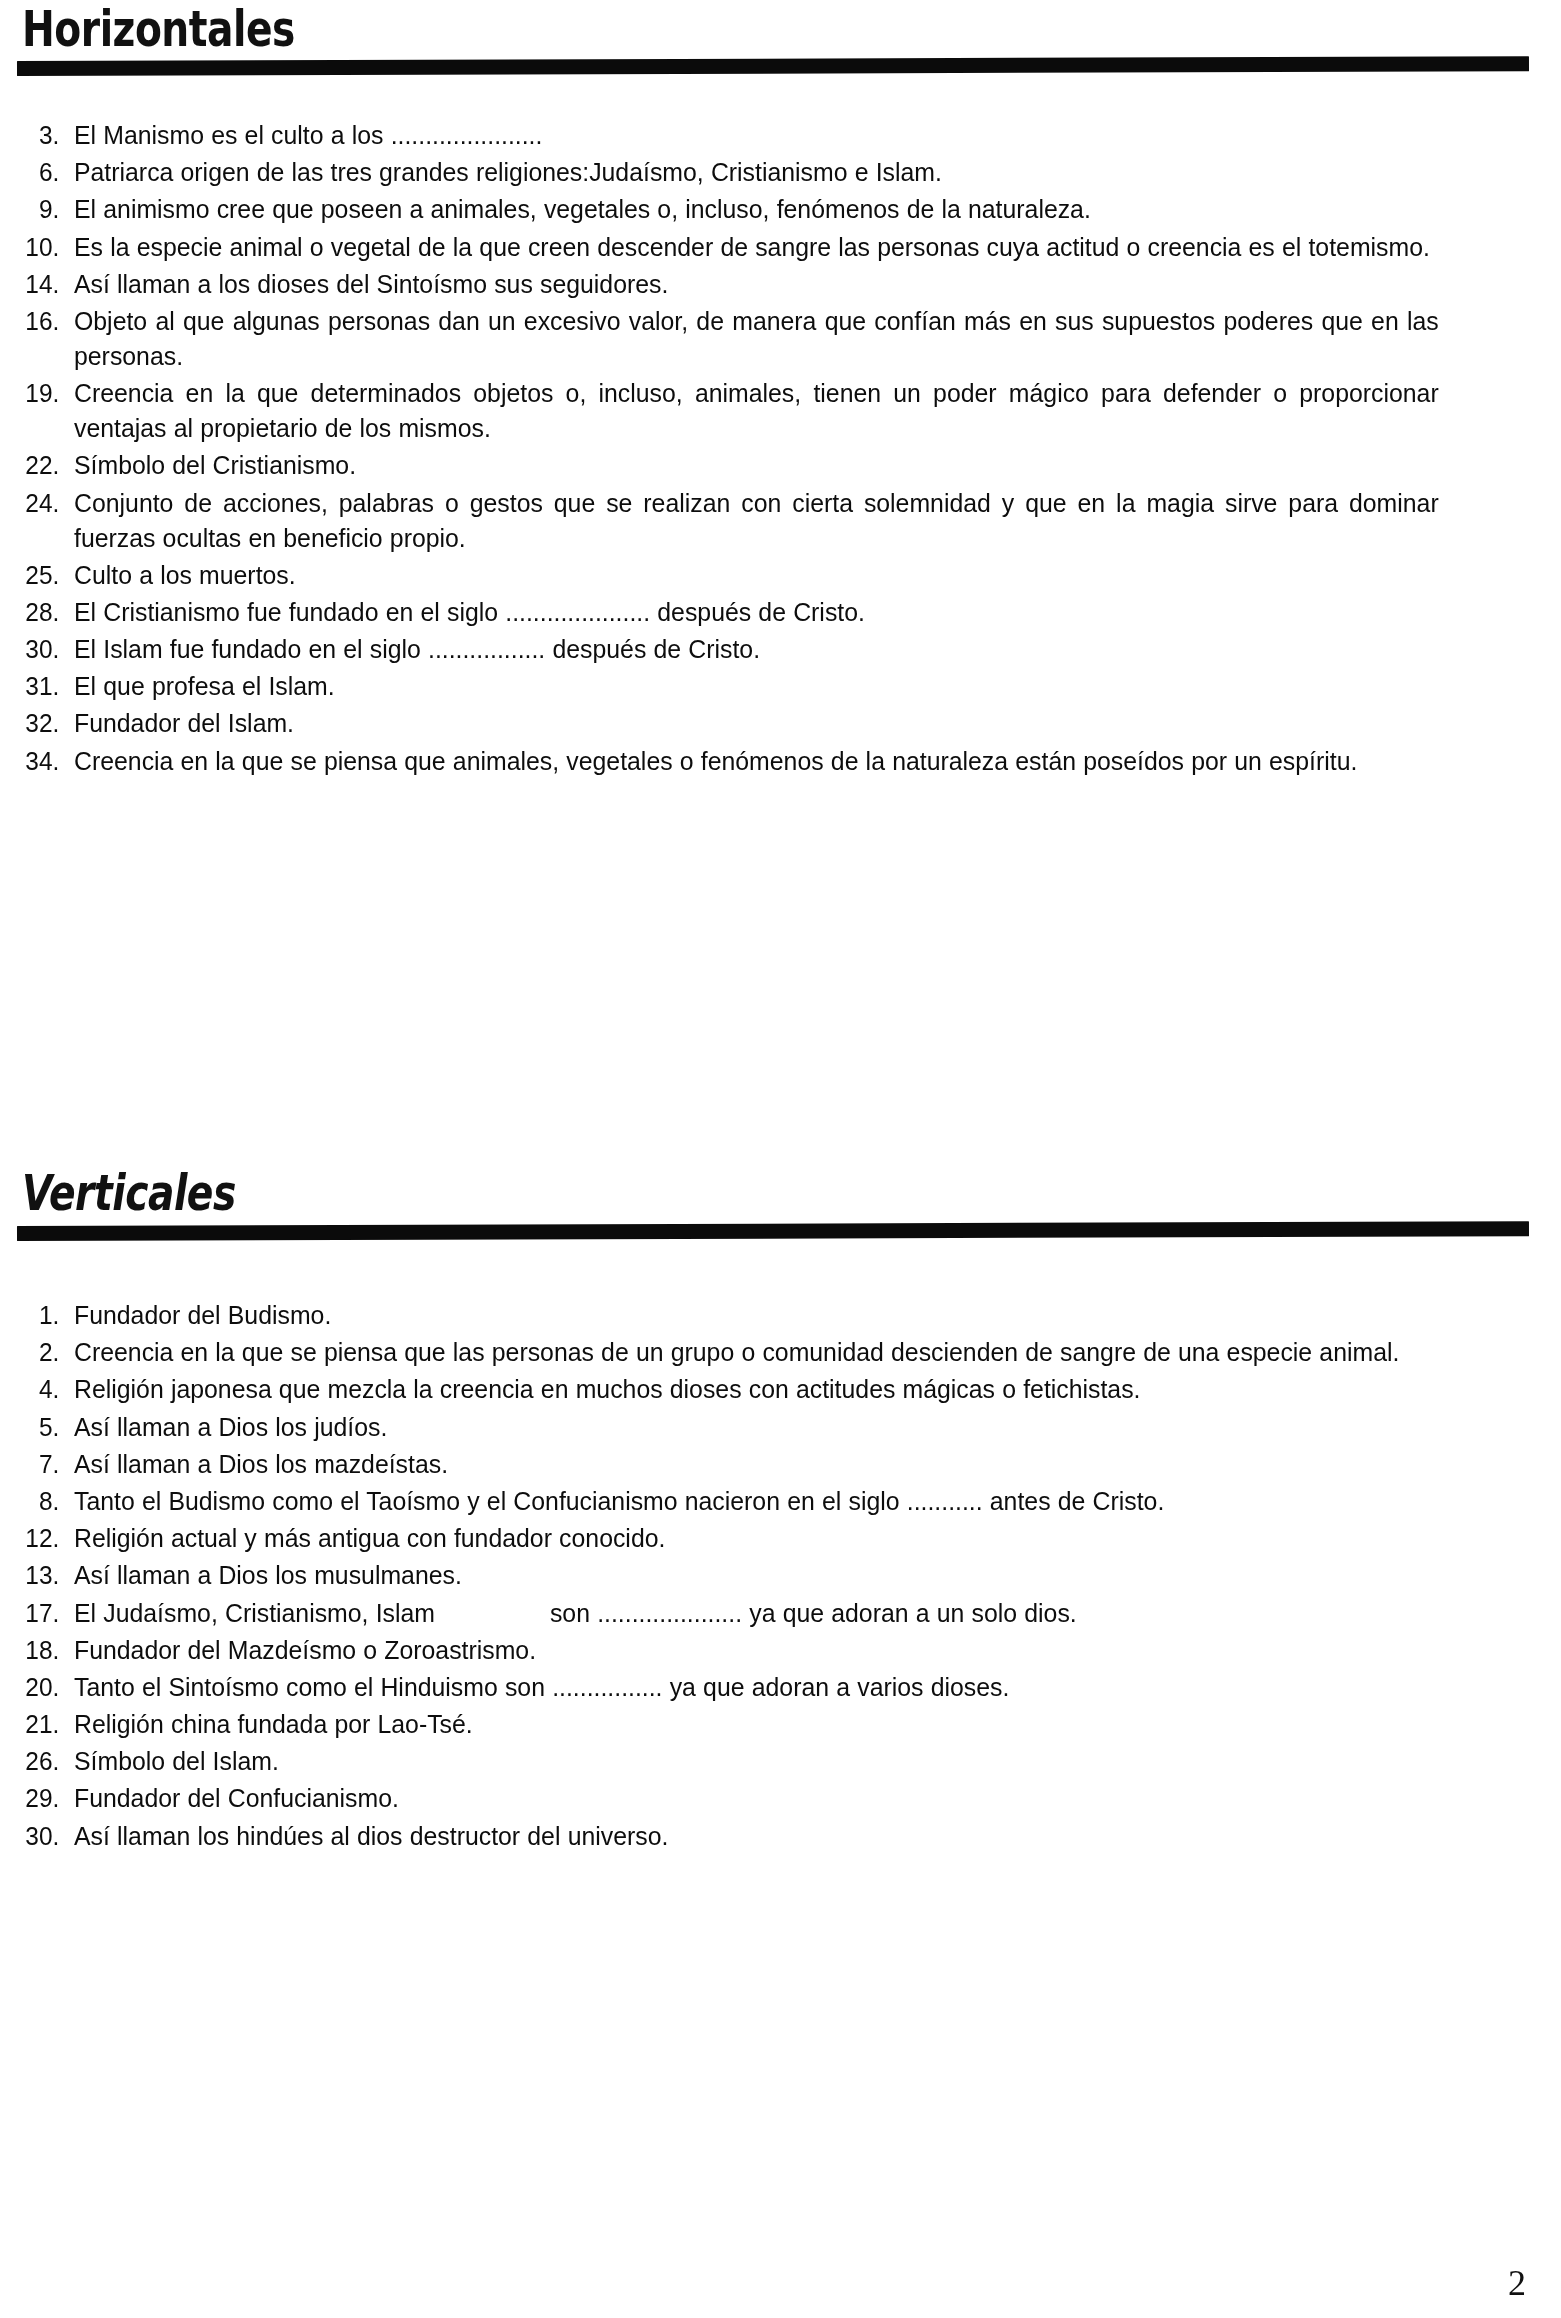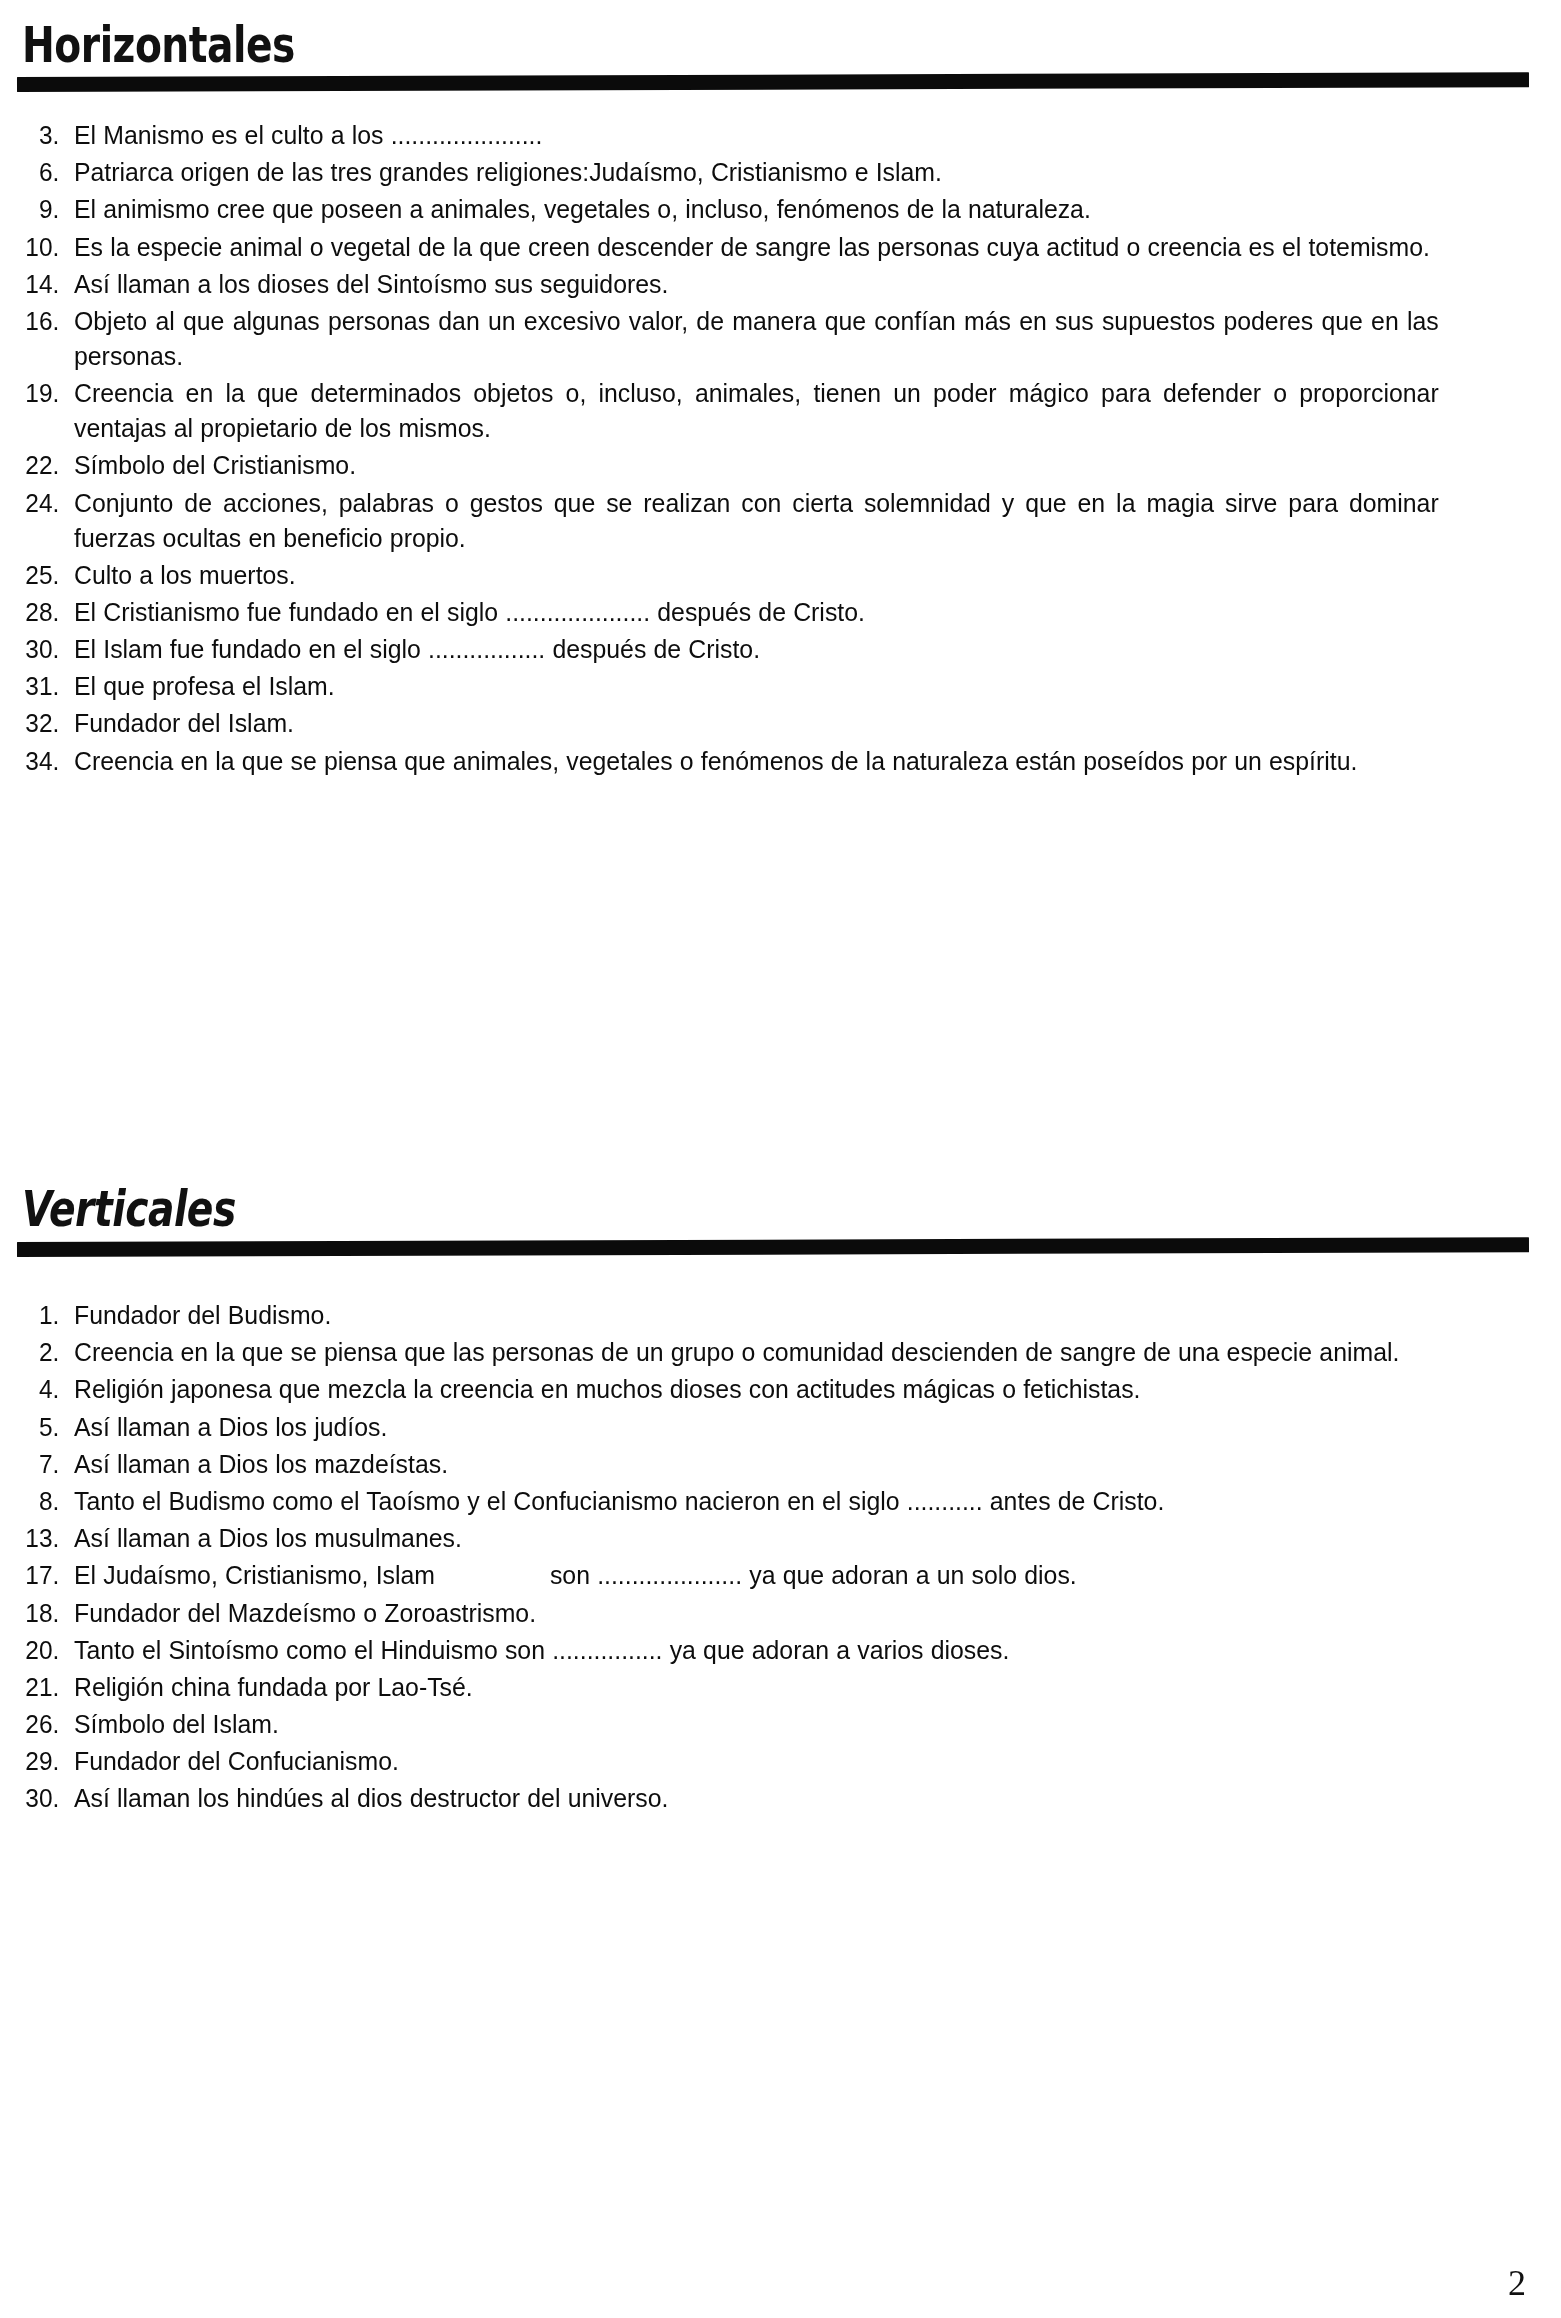--- a/index.html
+++ b/index.html
@@ -22,21 +22,20 @@
     width: 1561px;
     height: 2319px;
     background: #fff;
   }
 
   
   .section {
     position: absolute;
     left: 0;
     width: 1366px;
-    margin-top: 16px;
   }
   .section-title {
     position: relative;
     margin-left: 22px;
     font-family: "DejaVu Sans", sans-serif;
     font-weight: bold;
     font-size: 49px;
     line-height: 1.0;
     letter-spacing: -0.6px;
     transform: scaleX(0.80);
@@ -240,20 +239,24 @@
       <span class="clue-num">7.</span>
       <span class="clue-text nowrapline">Así llaman a Dios los mazdeístas.</span>
     </div>
 
     <div class="clue">
       <span class="clue-num">8.</span>
       <span class="clue-text nowrapline">Tanto el Budismo como el Taoísmo y el Confucianismo nacieron en el siglo ........... antes de Cristo.</span>
     </div>
 
 
+    <div class="clue">
+      <span class="clue-num">12.</span>
+      <span class="clue-text nowrapline">Religión actual y más antigua con fundador conocido.</span>
+    </div>
 
     <div class="clue">
       <span class="clue-num">13.</span>
       <span class="clue-text nowrapline">Así llaman a Dios los musulmanes.</span>
     </div>
 
 
     <div class="clue">
       <span class="clue-num">17.</span>
       <span class="clue-text nowrapline" style="white-space:pre-wrap;">El Judaísmo, Cristianismo, Islam                son ..................... ya que adoran a un solo dios.</span>

